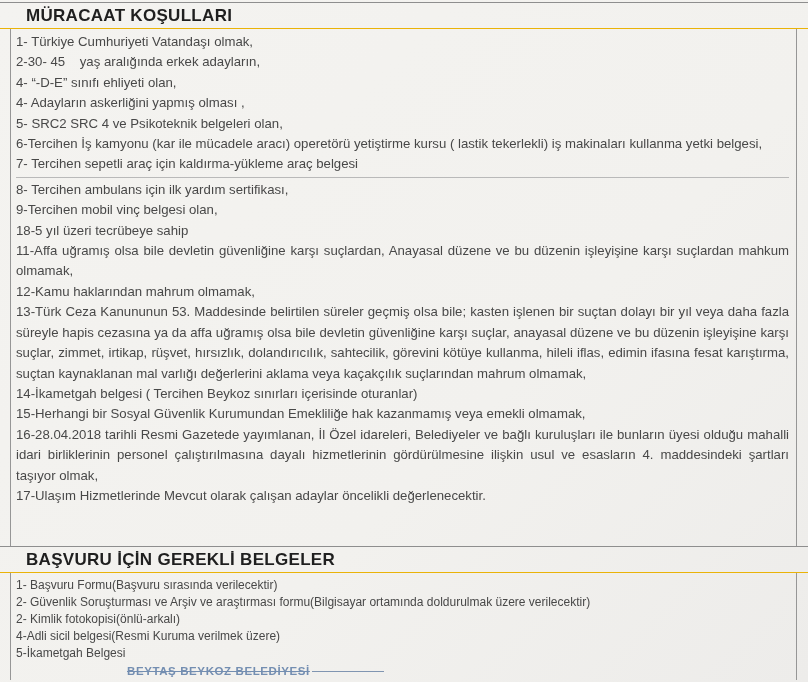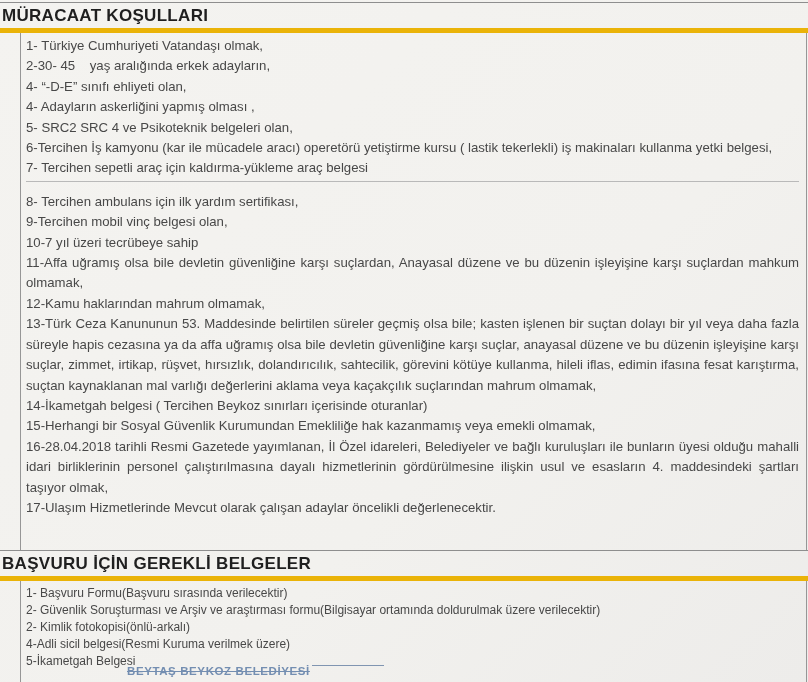--- a/index.html
+++ b/index.html
@@ -10,33 +10,33 @@
     font-family: "Liberation Sans", sans-serif;
     background: linear-gradient(135deg, #f4f3f0 0%, #f2f1ee 60%, #edecea 100%);
     color: #474747;
     position: relative;
   }
   .doc { position: absolute; inset: 0; }
 
   
   .band {
     border-top: 1px solid #8e8e8e;
-    border-bottom: 5px solid #eab308;
-    padding: 2px 0 2px 2px;
+    border-bottom: 1px solid #eab308;
+    padding: 2px 0 2px 26px;
     font-size: 17px;
     font-weight: bold;
     letter-spacing: 0.3px;
     color: #1f1f1f;
     line-height: 21px;
   }
   .band-top-offset { margin-top: 2px; }
 
   
   .box {
-    margin-left: 20px;
+    margin-left: 10px;
     width: 787px;
     border-left: 1px solid #969696;
     border-right: 1px solid #969696;
     overflow: hidden;
   }
   .box-requirements {
     height: 517px;
     padding: 3px 7px 0 5px;
     font-size: 13.2px;
     line-height: 20.4px;
@@ -48,30 +48,30 @@
     line-height: 17px;
   }
   .item {
     text-align: justify;
     color: #484848;
     white-space: normal;
   }
   .group2 {
     border-top: 1px solid #b9b9b9;
     margin-top: 2px;
-    padding-top: 10px;
+    padding-top: 2px;
   }
 
   
   .footer-org {
     position: absolute;
     left: 127px;
     top: 665px;
     display: flex;
-    align-items: flex-start;
+    align-items: center;
     opacity: 0.85;
   }
   .footer-org .org-text {
     font-size: 11.5px;
     font-weight: bold;
     letter-spacing: 0.6px;
     color: #5e7da7;
     text-decoration: line-through;
     white-space: nowrap;
   }
@@ -106,21 +106,21 @@
         <div class="item">6-Tercihen İş kamyonu (kar ile mücadele aracı) operetörü yetiştirme kursu ( lastik tekerlekli) iş makinaları kullanma yetki belgesi,</div>
 
         <div class="item">7- Tercihen sepetli araç için kaldırma-yükleme araç belgesi</div>
       </div>
     <div class="group2">
 
         <div class="item">8- Tercihen ambulans için ilk yardım sertifikası,</div>
 
         <div class="item">9-Tercihen mobil vinç belgesi olan,</div>
 
-        <div class="item">10-7 yıl üzeri tecrübeye sahip</div>
+        <div class="item">18-5 yıl üzeri tecrübeye sahip</div>
 
         <div class="item">11-Affa uğramış olsa bile devletin güvenliğine karşı suçlardan, Anayasal düzene ve bu düzenin işleyişine karşı suçlardan mahkum olmamak,</div>
 
         <div class="item">12-Kamu haklarından mahrum olmamak,</div>
 
         <div class="item">13-Türk Ceza Kanununun 53. Maddesinde belirtilen süreler geçmiş olsa bile; kasten işlenen bir suçtan dolayı bir yıl veya daha fazla süreyle hapis cezasına ya da affa uğramış olsa bile devletin güvenliğine karşı suçlar, anayasal düzene ve bu düzenin işleyişine karşı suçlar, zimmet, irtikap, rüşvet, hırsızlık, dolandırıcılık, sahtecilik, görevini kötüye kullanma, hileli iflas, edimin ifasına fesat karıştırma, suçtan kaynaklanan mal varlığı değerlerini aklama veya kaçakçılık suçlarından mahrum olmamak,</div>
 
         <div class="item">14-İkametgah belgesi ( Tercihen Beykoz sınırları içerisinde oturanlar)</div>
 
         <div class="item">15-Herhangi bir Sosyal Güvenlik Kurumundan Emekliliğe hak kazanmamış veya emekli olmamak,</div>

